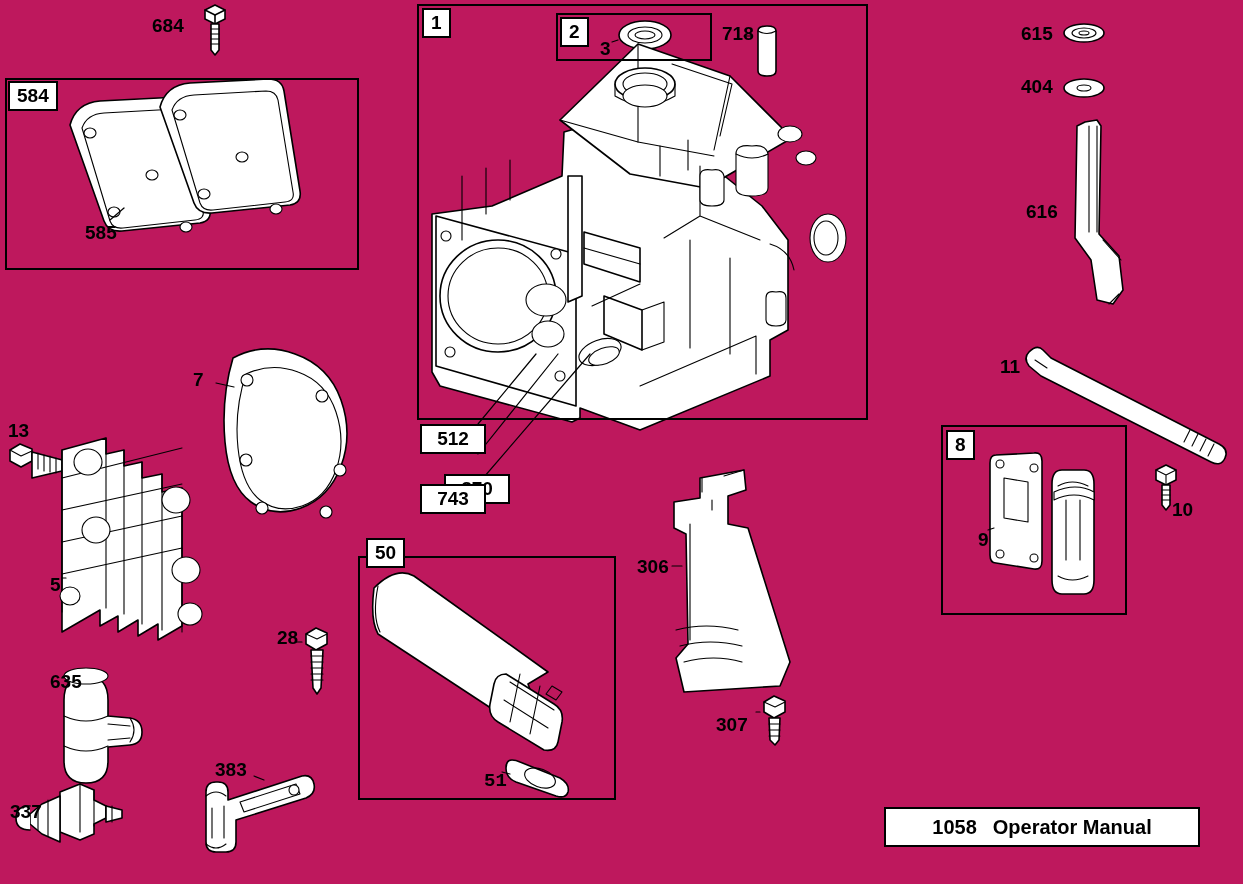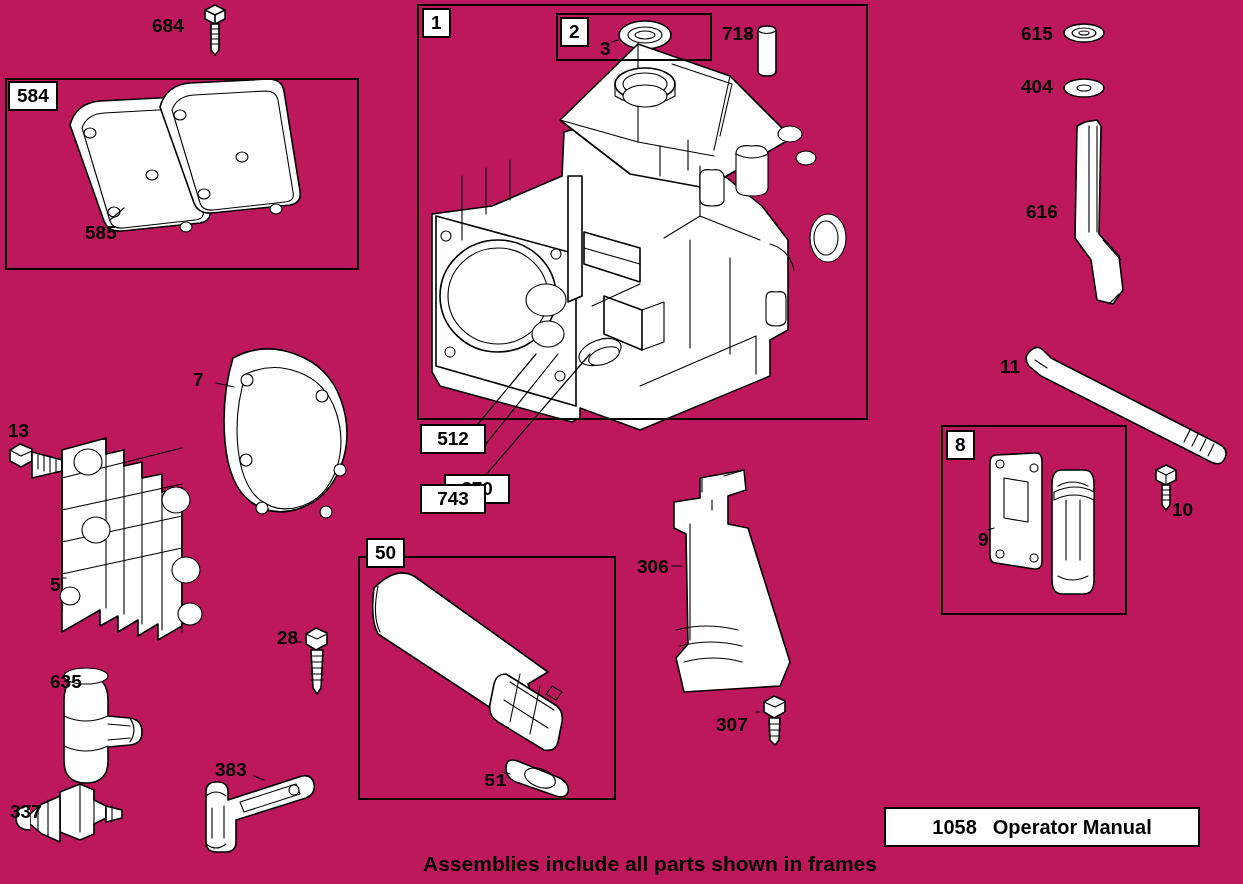--- a/index.html
+++ b/index.html
@@ -355,15 +355,14 @@
   <div class="lbl" style="left:1172px;top:500px;">10</div>
   <div class="lbl" style="left:10px;top:672px;margin-left:40px;">635</div>
   <div class="lbl" style="left:10px;top:802px;">337</div>
   <div class="lbl" style="left:215px;top:760px;">383</div>
 
   <div class="manual-box" style="left:884px;top:798px;width:312px;height:36px;margin-top:9px;">
     <span>1058</span>
     <span>Operator Manual</span>
   </div>
 
-  <div class="footer-note" style="left:423px;top:852px;">Assemblies include all parts shown in frames</div>
 
 </div>
 
 </body></html>

